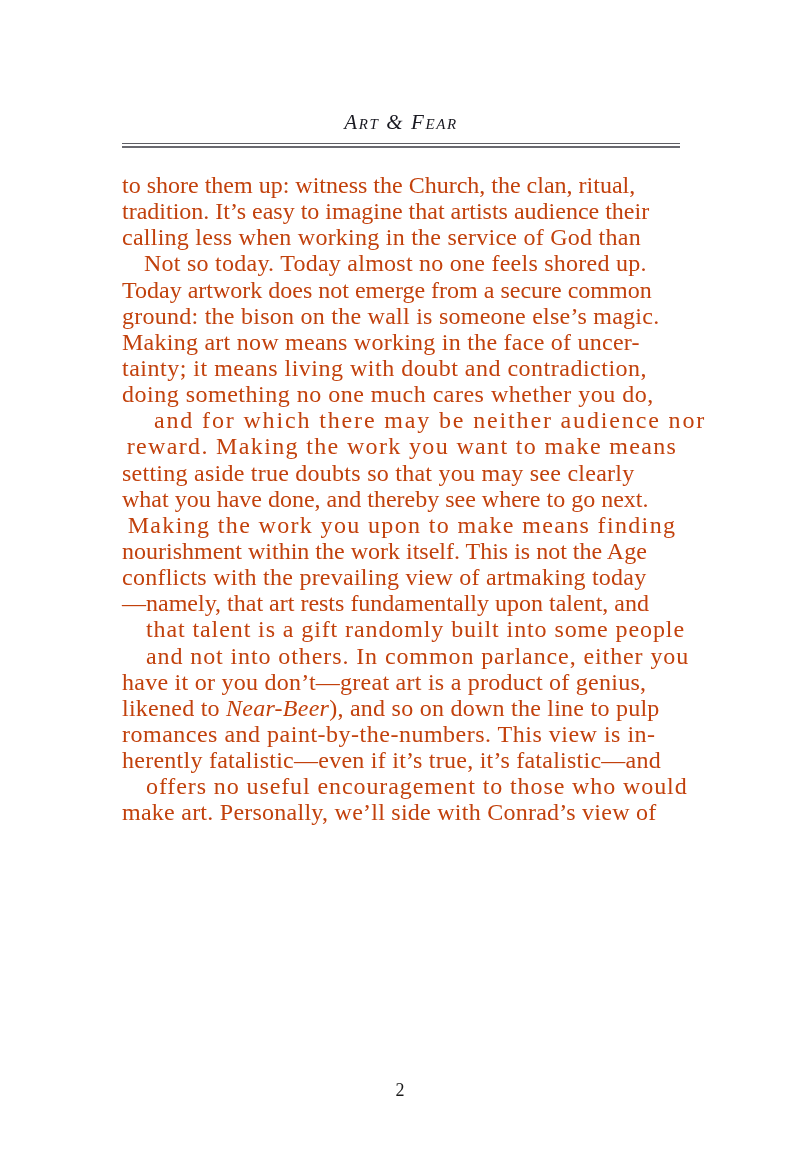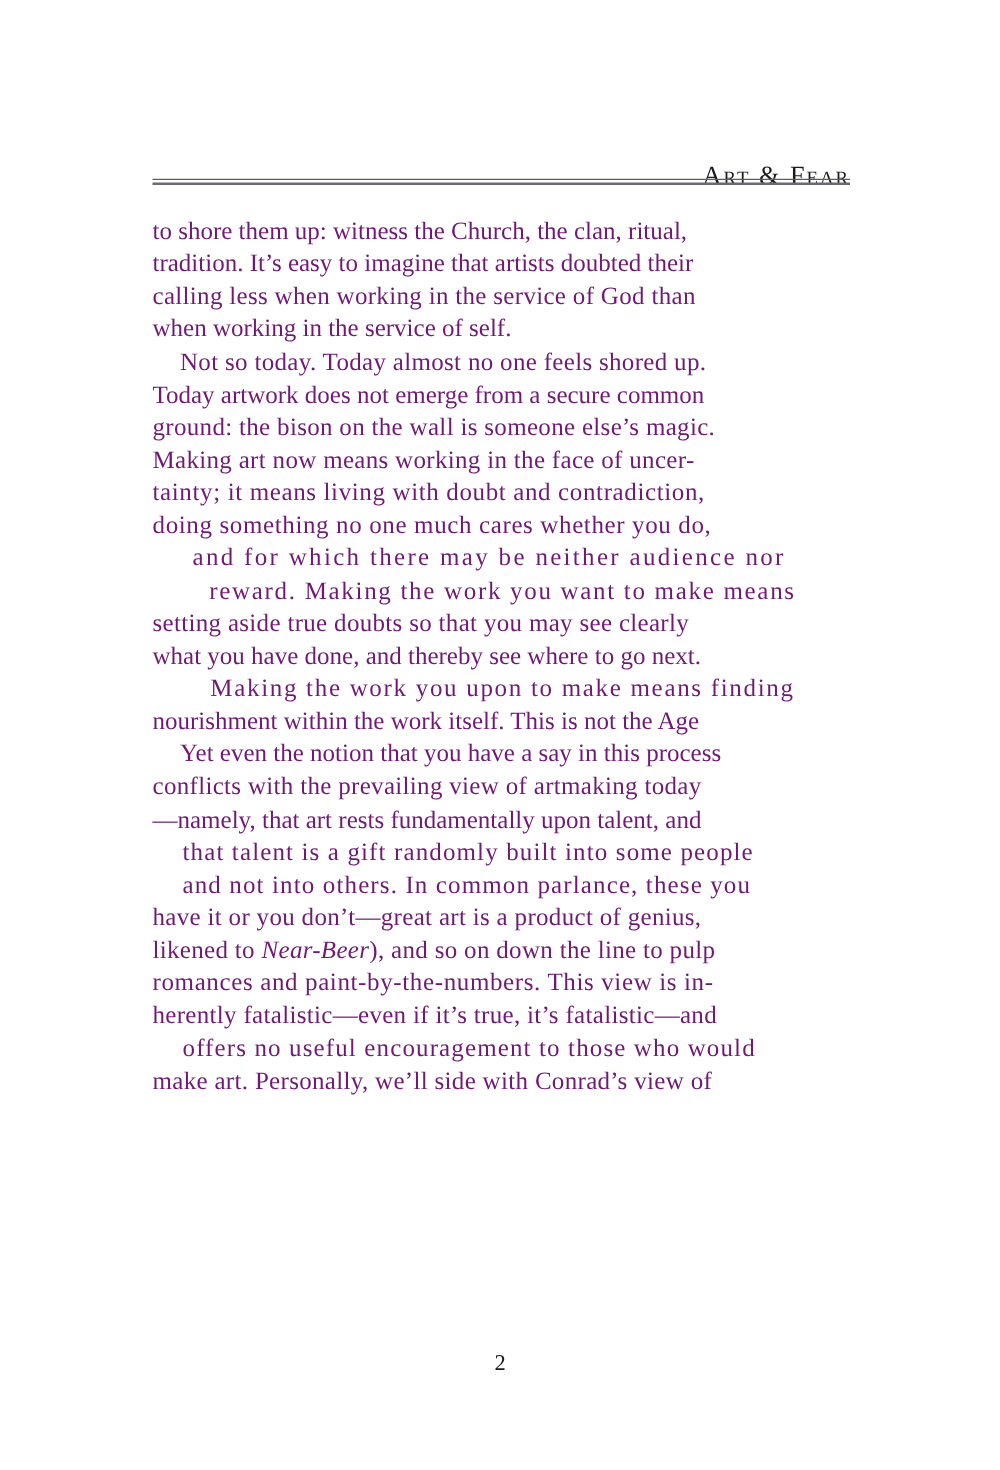--- a/index.html
+++ b/index.html
@@ -21,23 +21,24 @@
     left: 0; top: 0;
     width: 800px;
     height: 1176px;
     background: #ffffff;
   }
 
   
   .running-head {
     position: absolute;
     left: 122px;
-    top: 128px;
+    top: 110px;
     width: 558px;
-    text-align: right;
+    text-align: center;
+    font-style: italic;
     font-variant: small-caps;
     font-size: 21px;
     letter-spacing: 1.6px;
     color: #1a1a22;
     white-space: pre;
   }
 
   .rule-group {
     position: absolute;
     left: 122px;
@@ -65,23 +66,23 @@
     position: absolute;
     left: 122px;
     top: 172px;
     width: 560px;
   }
 
   .ln {
     display: block;
     height: 26.15px;
     line-height: 26.15px;
-    font-size: 20px;
+    font-size: 24px;
     white-space: pre;
-    color: #701a75;
+    color: #c2410c;
   }
   .ln.indent { padding-left: 22px; }
 
   
   .t0  { letter-spacing: 0px;    }
   .t1  { letter-spacing: 0.25px; }
   .t2  { letter-spacing: 0.5px;  }
   .t3  { letter-spacing: 0.9px; margin-left: 24px;  }
   .t4  { letter-spacing: 1.35px; text-align: center; }
   .t5  { letter-spacing: 1.85px; margin-left: 32px; }
@@ -107,44 +108,42 @@
   <div class="running-head">Art &amp; Fear</div>
 
   <div class="rule-group">
     <div class="rule-top"></div>
     <div class="rule-bottom"></div>
   </div>
 
   <div class="body-text" id="body-text">
       <div class="para">
         <span class="ln t0">to shore them up: witness the Church, the clan, ritual,</span>
-        <span class="ln t0">tradition. It’s easy to imagine that artists doubted their</span>
+        <span class="ln t0">tradition. It’s easy to imagine that artists audience their</span>
         <span class="ln t1">calling less when working in the service of God than</span>
-        <span class="ln t0">when working in the service of self.</span>
       </div>
       <div class="para">
         <span class="ln t1 indent">Not so today. Today almost no one feels shored up.</span>
         <span class="ln t0">Today artwork does not emerge from a secure common</span>
         <span class="ln t1">ground: the bison on the wall is someone else’s magic.</span>
         <span class="ln t1">Making art now means working in the face of uncer-</span>
         <span class="ln t2">tainty; it means living with doubt and contradiction,</span>
         <span class="ln t2">doing something no one much cares whether you do,</span>
         <span class="ln t5">and for which there may be neither audience nor</span>
         <span class="ln t4">reward. Making the work you want to make means</span>
         <span class="ln t1">setting aside true doubts so that you may see clearly</span>
         <span class="ln t0">what you have done, and thereby see where to go next.</span>
         <span class="ln t4">Making the work you upon to make means finding</span>
         <span class="ln t0">nourishment within the work itself. This is not the Age</span>
       </div>
       <div class="para">
-        <span class="ln t0 indent">Yet even the notion that you have a say in this process</span>
         <span class="ln t1">conflicts with the prevailing view of artmaking today</span>
         <span class="ln t0">—namely, that art rests fundamentally upon talent, and</span>
         <span class="ln t3">that talent is a gift randomly built into some people</span>
-        <span class="ln t3">and not into others. In common parlance, these you</span>
+        <span class="ln t3">and not into others. In common parlance, either you</span>
         <span class="ln t1">have it or you don’t—great art is a product of genius,</span>
         <span class="ln t1"><span>likened to </span><span class="ital">Near-Beer</span><span>), and so on down the line to pulp</span></span>
         <span class="ln t2">romances and paint-by-the-numbers. This view is in-</span>
         <span class="ln t1">herently fatalistic—even if it’s true, it’s fatalistic—and</span>
         <span class="ln t3">offers no useful encouragement to those who would</span>
         <span class="ln t1">make art. Personally, we’ll side with Conrad’s view of</span>
       </div>
     </div>
 
   <div class="folio">2</div>

